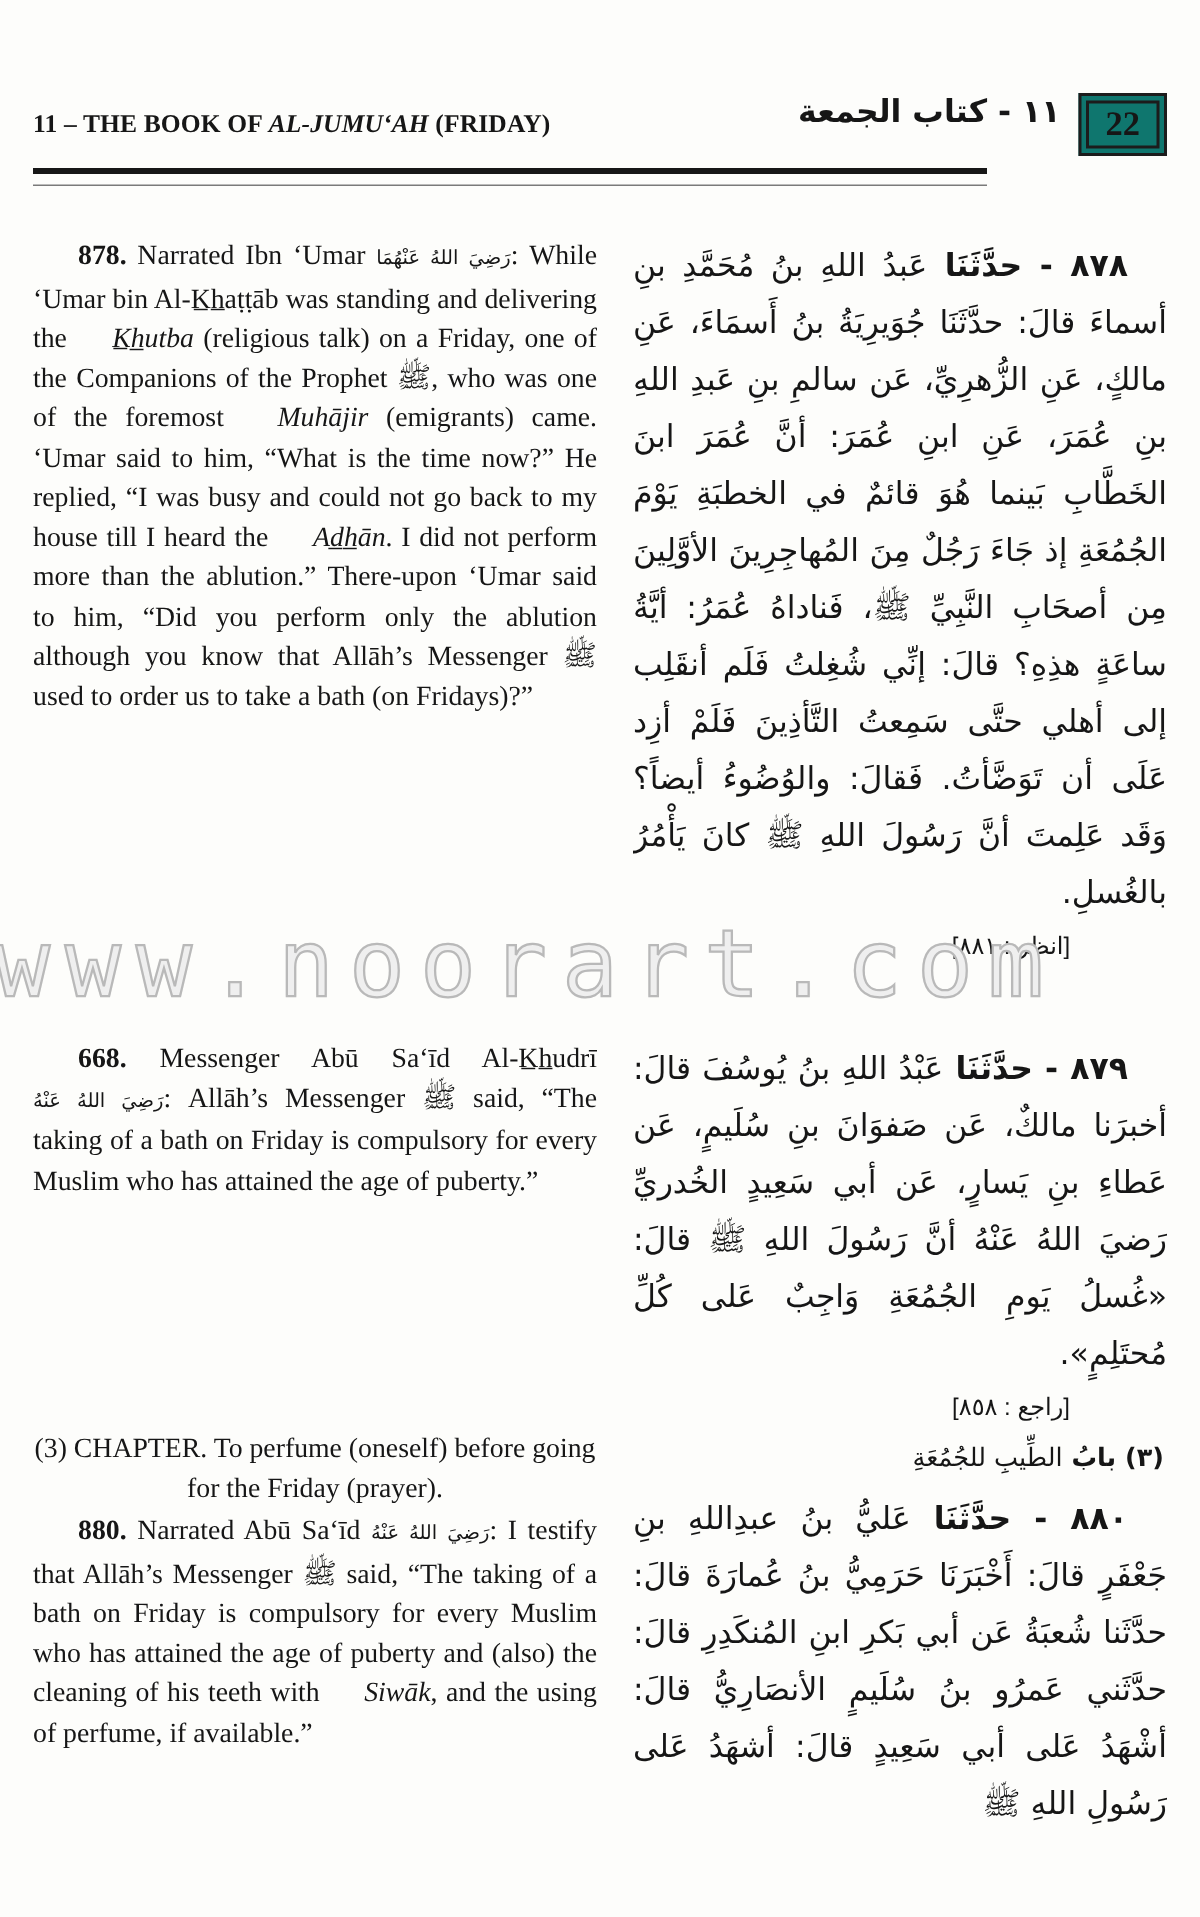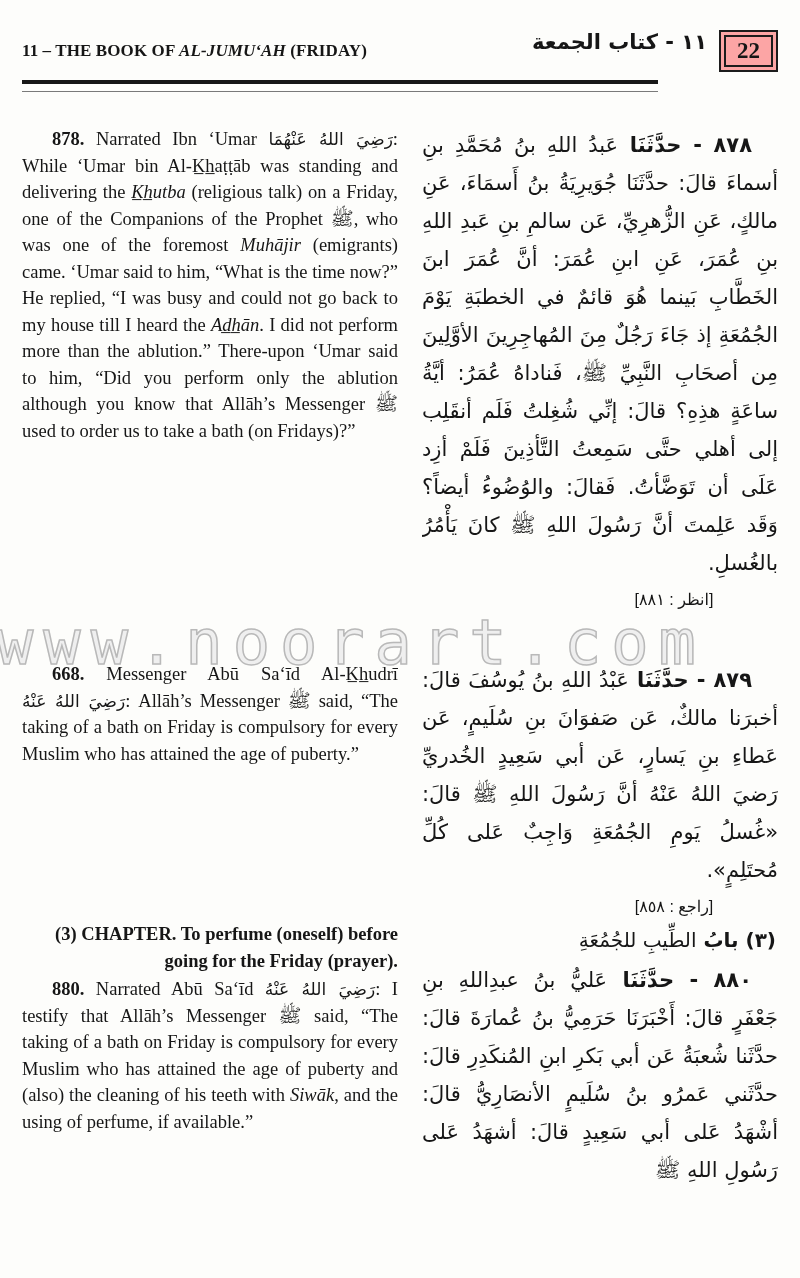--- a/index.html
+++ b/index.html
@@ -4,54 +4,54 @@
 <style>
   html, body { margin: 0; padding: 0; }
   body {
     width: 800px; height: 1278px;
     background: #fdfdfb;
     overflow: hidden;
     position: relative;
     font-family: "Liberation Serif", "DejaVu Serif", serif;
     color: #161616;
   }
-  .page { padding: 24px 22px 0 22px; position: relative; }
+  .page { padding: 56px 22px 0 22px; position: relative; }
 
   
   .header { display: flex; justify-content: space-between; align-items: center; height: 54px; }
   .title-en { font-weight: bold; font-size: 17px; letter-spacing: 0.1px; white-space: nowrap; }
   .title-en i { font-style: italic; }
   .header-right { display: flex; gap: 12px; }
   .title-ar { font-family: "DejaVu Sans", sans-serif; font-weight: bold; font-size: 21px; direction: rtl; white-space: nowrap; }
-  .pagebox { border: 2px solid #1c1c1c; padding: 3px; background: #fca5a5; }
+  .pagebox { border: 2px solid #1c1c1c; padding: 3px; background: #0f766e; }
   .pagebox-inner { border: 2px solid #1c1c1c; padding: 1px 11px; font-weight: bold; font-size: 23px; font-family: "Liberation Serif", serif; }
 
   .rule { width: 636px; height: 7px; border-top: 4px solid #171717; border-bottom: 1px solid #7a7a7a; margin-top: 2px; }
 
   
   .columns {
     display: grid;
     grid-template-columns: 376px 1fr;
     grid-template-rows: 535px 258px auto;
     column-gap: 8px;
     margin-top: 34px;
   }
   .cell { overflow: hidden; }
 
   .en { font-size: 18.5px; line-height: 26.5px; text-align: justify; }
   .en p { margin: 0; text-indent: 30px; }
-  .en p.chapter { font-weight: bold; text-indent: 0; margin: 2px 0; text-align: right; }
-  .it { font-style: italic; }
-  .ar-inline { font-family: "DejaVu Sans", sans-serif; font-size: 17px; white-space: nowrap; }
+  .en p.chapter { font-weight: normal; text-indent: 0; margin: 2px 0; text-align: center; }
+  .it { font-style: italic; margin-left: 24px; }
+  .ar-inline { font-family: "DejaVu Sans", sans-serif; font-size: 13px; white-space: nowrap; }
   .saw { font-family: "DejaVu Sans", sans-serif; font-size: 19px; line-height: 0; }
 
   .ar { font-family: "DejaVu Sans", sans-serif; font-size: 21px; line-height: 38px; text-align: justify; direction: rtl; margin-left: 16px; }
   .ar p { margin: 0; text-indent: 26px; }
   .ar b { font-weight: bold; }
-  .ar .chapter-ar { font-size: 20px; text-indent: 2px; margin-top: 2px; margin-bottom: 2px; }
+  .ar .chapter-ar { font-size: 17px; text-indent: 2px; margin-top: 2px; margin-bottom: 2px; }
   .ref { direction: rtl; text-align: center; padding-left: 148px; font-size: 16px; line-height: 36px; font-family: Liberation Sans, sans-serif; }
 
   
   .watermark {
     position: absolute; top: 606px; left: -4px; width: 810px;
     font-family: "DejaVu Sans Mono", monospace;
     font-size: 62px; letter-spacing: 10px; white-space: nowrap;
     color: #efefef;
     -webkit-text-stroke: 1.5px #b9b9b9;
     text-shadow: 0 0 1px #c4c4c4;

